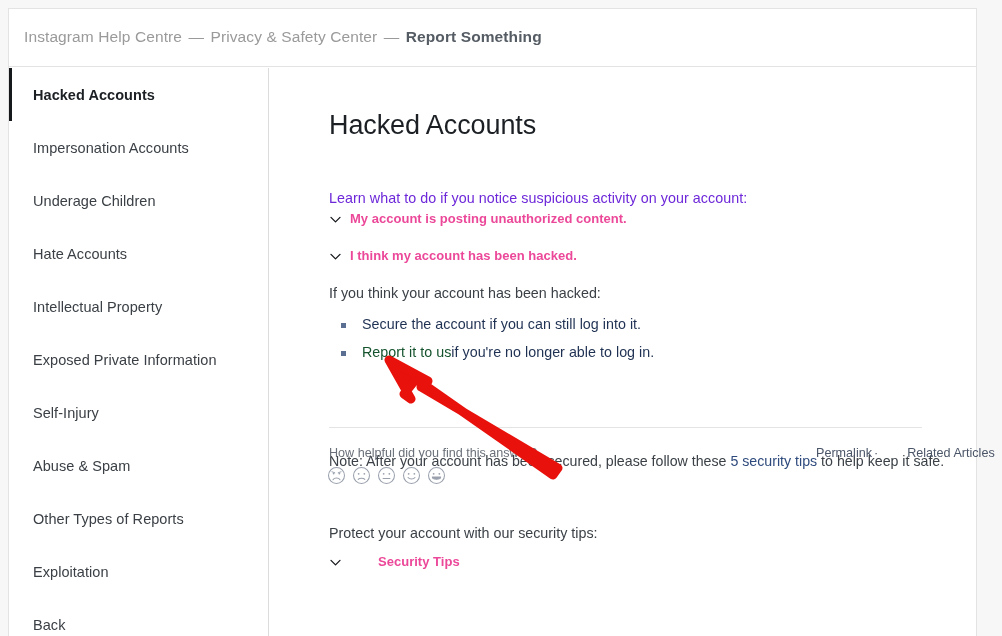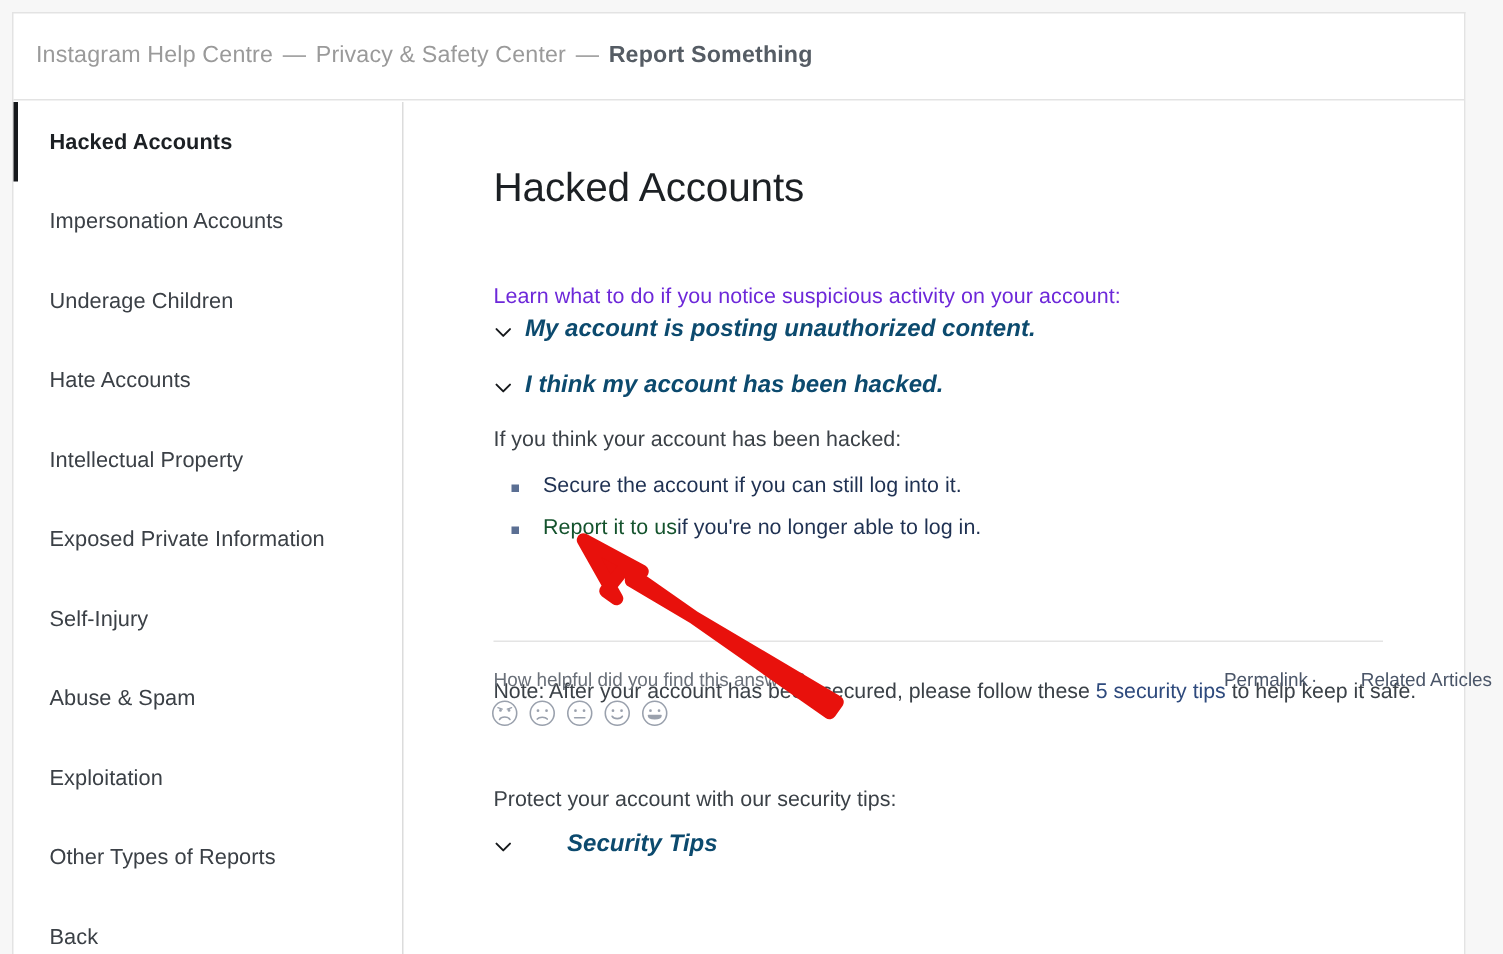--- a/index.html
+++ b/index.html
@@ -133,25 +133,24 @@
     display: inline-block;
     width: 13px;
     height: 13px;
     margin-right: 8px;
     flex: none;
     position: relative;
     top: 1px;
   }
   .accordion-row .chevron svg { display: block; }
   .accordion-label {
-    font-size: 16px;
+    font-size: 13px;
     font-weight: bold;
-    color: #0c4a6e;
+    color: #ec4899;
     letter-spacing: 0.02px;
-    font-style: italic;
   }
 
   #acc-1 { top: 143px; }
   #acc-2 { top: 180px; }
   #acc-3 { top: 486px; gap: 28px; }
 
   .sub-text {
     position: absolute;
     left: 51px;
     top: 217px;
@@ -308,24 +307,24 @@
       <div class="nav-item">
         <span>Exposed Private Information</span>
       </div>
       <div class="nav-item">
         <span>Self-Injury</span>
       </div>
       <div class="nav-item">
         <span>Abuse &amp; Spam</span>
       </div>
       <div class="nav-item">
+        <span>Other Types of Reports</span>
+      </div>
+      <div class="nav-item">
         <span>Exploitation</span>
-      </div>
-      <div class="nav-item">
-        <span>Other Types of Reports</span>
       </div>
       <div class="nav-item">
         <span>Back</span>
       </div>
     </nav>
 
     <main class="content">
 
       <h1 class="page-title">Hacked Accounts</h1>
 

